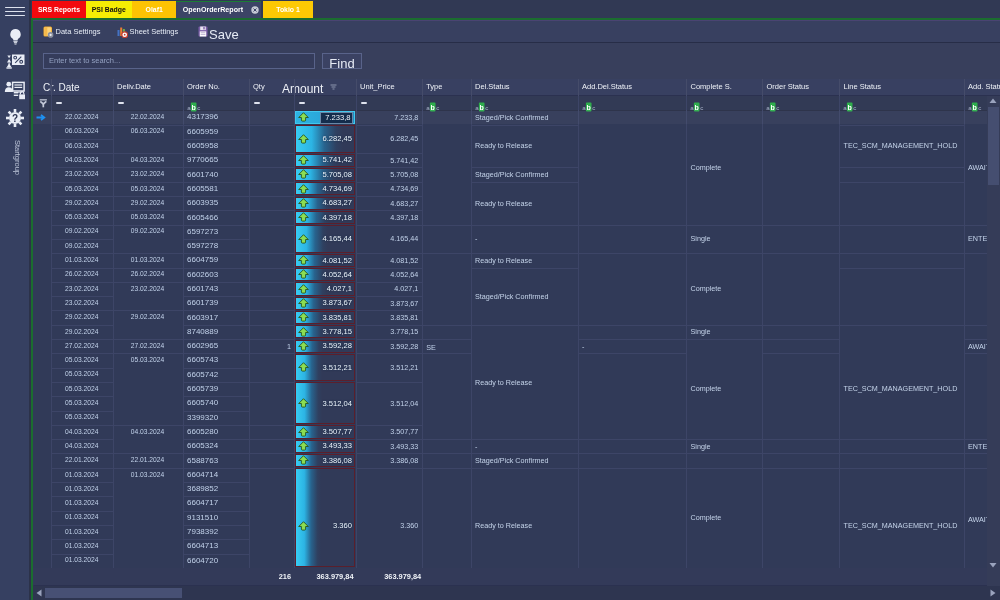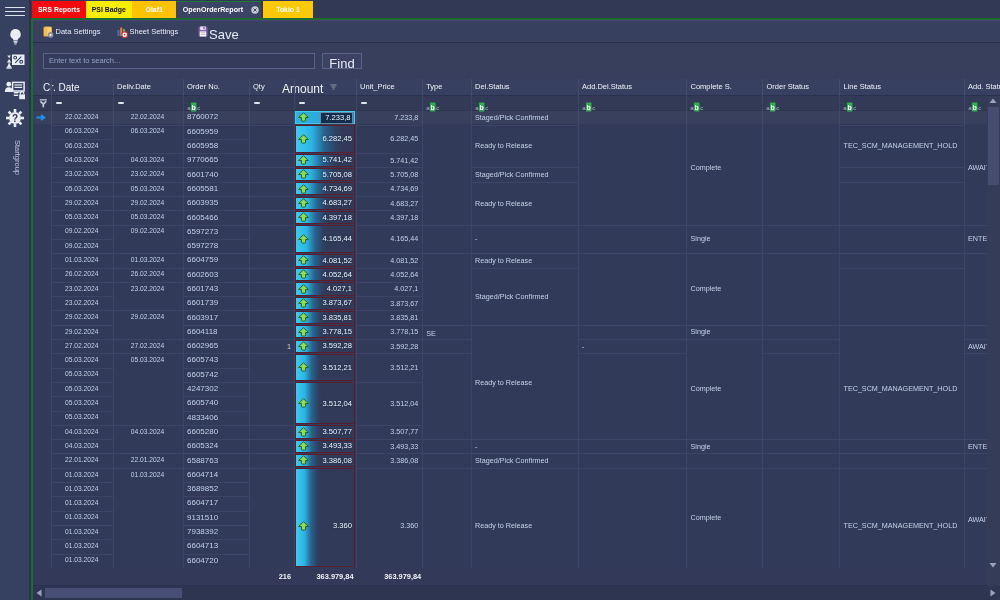--- a/index.html
+++ b/index.html
@@ -215,21 +215,21 @@
       <text x="0.2" y="7.6" font-size="6.2" fill="#a9b3cb" font-family="Liberation Sans">a</text>
       <rect x="3.9" y="0.6" width="5.6" height="8.8" rx="0.8" fill="#2fae4d"></rect>
       <text x="6.7" y="7.7" font-size="7" font-weight="bold" fill="#fff" text-anchor="middle" font-family="Liberation Sans">b</text>
       <text x="10.2" y="7.6" font-size="6.2" fill="#a9b3cb" font-family="Liberation Sans">c</text>
     </svg></div>
 <div class="a" style="left:33.0px;top:110.2px;width:967.0px;height:14.3px;background:rgba(255,255,255,0.035)"></div>
 <svg class="a" style="left:36px;top:113.9px" width="11" height="7" viewBox="0 0 11 7">
     <path d="M0.5 3.5 H7.8 M5 0.9 L8.3 3.5 L5 6.1" stroke="#1e90f0" stroke-width="1.8" fill="none"></path>
   </svg>
 <div class="t" style="left:51.0px;top:114.0px;width:61.5px;text-align:center;font-size:6.7px;color:#c2d2ea">22.02.2024</div>
-<div class="t" style="left:187.0px;top:113.4px;font-size:8px;color:#c2d2ea">8760072</div>
+<div class="t" style="left:187.0px;top:113.4px;font-size:8px;color:#c2d2ea">4317396</div>
 <div class="t" style="left:51.0px;top:128.3px;width:61.5px;text-align:center;font-size:6.7px;color:#c2d2ea">06.03.2024</div>
 <div class="t" style="left:187.0px;top:127.7px;font-size:8px;color:#c2d2ea">6605959</div>
 <div class="t" style="left:51.0px;top:142.6px;width:61.5px;text-align:center;font-size:6.7px;color:#c2d2ea">06.03.2024</div>
 <div class="t" style="left:187.0px;top:142.0px;font-size:8px;color:#c2d2ea">6605958</div>
 <div class="t" style="left:51.0px;top:156.9px;width:61.5px;text-align:center;font-size:6.7px;color:#c2d2ea">04.03.2024</div>
 <div class="t" style="left:187.0px;top:156.3px;font-size:8px;color:#c2d2ea">9770665</div>
 <div class="t" style="left:51.0px;top:171.2px;width:61.5px;text-align:center;font-size:6.7px;color:#c2d2ea">23.02.2024</div>
 <div class="t" style="left:187.0px;top:170.6px;font-size:8px;color:#c2d2ea">6601740</div>
 <div class="t" style="left:51.0px;top:185.5px;width:61.5px;text-align:center;font-size:6.7px;color:#c2d2ea">05.03.2024</div>
 <div class="t" style="left:187.0px;top:184.8px;font-size:8px;color:#c2d2ea">6605581</div>
@@ -245,33 +245,33 @@
 <div class="t" style="left:187.0px;top:256.3px;font-size:8px;color:#c2d2ea">6604759</div>
 <div class="t" style="left:51.0px;top:271.3px;width:61.5px;text-align:center;font-size:6.7px;color:#c2d2ea">26.02.2024</div>
 <div class="t" style="left:187.0px;top:270.6px;font-size:8px;color:#c2d2ea">6602603</div>
 <div class="t" style="left:51.0px;top:285.6px;width:61.5px;text-align:center;font-size:6.7px;color:#c2d2ea">23.02.2024</div>
 <div class="t" style="left:187.0px;top:284.9px;font-size:8px;color:#c2d2ea">6601743</div>
 <div class="t" style="left:51.0px;top:299.9px;width:61.5px;text-align:center;font-size:6.7px;color:#c2d2ea">23.02.2024</div>
 <div class="t" style="left:187.0px;top:299.2px;font-size:8px;color:#c2d2ea">6601739</div>
 <div class="t" style="left:51.0px;top:314.2px;width:61.5px;text-align:center;font-size:6.7px;color:#c2d2ea">29.02.2024</div>
 <div class="t" style="left:187.0px;top:313.6px;font-size:8px;color:#c2d2ea">6603917</div>
 <div class="t" style="left:51.0px;top:328.5px;width:61.5px;text-align:center;font-size:6.7px;color:#c2d2ea">29.02.2024</div>
-<div class="t" style="left:187.0px;top:327.8px;font-size:8px;color:#c2d2ea">6604118</div>
+<div class="t" style="left:187.0px;top:327.8px;font-size:8px;color:#c2d2ea">8740889</div>
 <div class="t" style="left:51.0px;top:342.8px;width:61.5px;text-align:center;font-size:6.7px;color:#c2d2ea">27.02.2024</div>
 <div class="t" style="left:187.0px;top:342.1px;font-size:8px;color:#c2d2ea">6602965</div>
 <div class="t" style="left:51.0px;top:357.1px;width:61.5px;text-align:center;font-size:6.7px;color:#c2d2ea">05.03.2024</div>
 <div class="t" style="left:187.0px;top:356.4px;font-size:8px;color:#c2d2ea">6605743</div>
 <div class="t" style="left:51.0px;top:371.4px;width:61.5px;text-align:center;font-size:6.7px;color:#c2d2ea">05.03.2024</div>
 <div class="t" style="left:187.0px;top:370.8px;font-size:8px;color:#c2d2ea">6605742</div>
 <div class="t" style="left:51.0px;top:385.7px;width:61.5px;text-align:center;font-size:6.7px;color:#c2d2ea">05.03.2024</div>
-<div class="t" style="left:187.0px;top:385.0px;font-size:8px;color:#c2d2ea">4247302</div>
+<div class="t" style="left:187.0px;top:385.0px;font-size:8px;color:#c2d2ea">6605739</div>
 <div class="t" style="left:51.0px;top:400.0px;width:61.5px;text-align:center;font-size:6.7px;color:#c2d2ea">05.03.2024</div>
 <div class="t" style="left:187.0px;top:399.3px;font-size:8px;color:#c2d2ea">6605740</div>
 <div class="t" style="left:51.0px;top:414.3px;width:61.5px;text-align:center;font-size:6.7px;color:#c2d2ea">05.03.2024</div>
-<div class="t" style="left:187.0px;top:413.6px;font-size:8px;color:#c2d2ea">4833406</div>
+<div class="t" style="left:187.0px;top:413.6px;font-size:8px;color:#c2d2ea">3399320</div>
 <div class="t" style="left:51.0px;top:428.6px;width:61.5px;text-align:center;font-size:6.7px;color:#c2d2ea">04.03.2024</div>
 <div class="t" style="left:187.0px;top:427.9px;font-size:8px;color:#c2d2ea">6605280</div>
 <div class="t" style="left:51.0px;top:442.9px;width:61.5px;text-align:center;font-size:6.7px;color:#c2d2ea">04.03.2024</div>
 <div class="t" style="left:187.0px;top:442.2px;font-size:8px;color:#c2d2ea">6605324</div>
 <div class="t" style="left:51.0px;top:457.2px;width:61.5px;text-align:center;font-size:6.7px;color:#c2d2ea">22.01.2024</div>
 <div class="t" style="left:187.0px;top:456.6px;font-size:8px;color:#c2d2ea">6588763</div>
 <div class="t" style="left:51.0px;top:471.5px;width:61.5px;text-align:center;font-size:6.7px;color:#c2d2ea">01.03.2024</div>
 <div class="t" style="left:187.0px;top:470.8px;font-size:8px;color:#c2d2ea">6604714</div>
 <div class="t" style="left:51.0px;top:485.8px;width:61.5px;text-align:center;font-size:6.7px;color:#c2d2ea">01.03.2024</div>
 <div class="t" style="left:187.0px;top:485.1px;font-size:8px;color:#c2d2ea">3689852</div>
@@ -473,21 +473,21 @@
 <div class="a" style="left:963.5px;top:467.7px;width:36.5px;height:0.7px;background:#3d4567"></div>
 <div class="a" style="left:421.8px;top:467.7px;width:48.8px;height:0.7px;background:#3d4567"></div>
 <div class="a" style="left:686.0px;top:224.6px;width:76.0px;height:0.7px;background:#3d4567"></div>
 <div class="a" style="left:686.0px;top:253.2px;width:76.0px;height:0.7px;background:#3d4567"></div>
 <div class="a" style="left:686.0px;top:324.7px;width:76.0px;height:0.7px;background:#3d4567"></div>
 <div class="a" style="left:686.0px;top:339.0px;width:76.0px;height:0.7px;background:#3d4567"></div>
 <div class="a" style="left:686.0px;top:439.1px;width:76.0px;height:0.7px;background:#3d4567"></div>
 <div class="a" style="left:686.0px;top:453.4px;width:76.0px;height:0.7px;background:#3d4567"></div>
 <div class="a" style="left:686.0px;top:467.7px;width:76.0px;height:0.7px;background:#3d4567"></div>
 <div class="t" style="left:231.0px;top:342.5px;width:60px;text-align:right;font-size:7.2px;color:#c2d2ea">1</div>
-<div class="t" style="left:426.2px;top:330px;font-size:7.2px;color:#c2d2ea">SE</div>
+<div class="t" style="left:426.2px;top:344px;font-size:7.2px;color:#c2d2ea">SE</div>
 <div class="a" style="left:294.5px;top:110.7px;width:60.5px;height:13.3px;border:1px solid #40c8ee;background:linear-gradient(90deg,#2db4e2 0%,#2aa8da 40%,#1f8cc0 100%)"></div>
 <div class="a" style="left:295.5px;top:111.7px;width:0.0px;height:11.3px;background:linear-gradient(90deg,#39ccf2 0%,#2cb4e4 32%,rgba(30,140,195,0.5) 58%,rgba(28,120,170,0.1) 82%,rgba(28,120,170,0.0) 96%);border-radius:0 3px 3px 0"></div>
 <svg class="a" style="left:298px;top:112.1px" width="11" height="11" viewBox="0 0 11 11">
     <path d="M5.5 0.7 L10.3 5.5 H7.6 V8 A 1.1 1.1 0 0 1 6.5 9.1 H4.5 A 1.1 1.1 0 0 1 3.4 8 V5.5 H0.7 Z" fill="#8bdd52" stroke="#27541f" stroke-width="0.9"></path>
   </svg>
 <div class="t" style="left:320px;top:112.0px;width:33px;text-align:right;font-size:7.6px;color:#eef4fb;background:rgba(18,30,58,0.88);border:1px solid #6888a8;padding:1px 1.5px 1.5px 1px">7.233,8</div>
 <div class="t" style="left:358.2px;top:113.8px;width:60px;text-align:right;font-size:7.2px;color:#c2d2ea">7.233,8</div>
 <div class="a" style="left:294.5px;top:125.0px;width:60.5px;height:27.6px;border:1px solid #5a1f2c;"></div>
 <div class="a" style="left:295.5px;top:126.0px;width:49.9px;height:25.6px;background:linear-gradient(90deg,#39ccf2 0%,#2cb4e4 32%,rgba(30,140,195,0.5) 58%,rgba(28,120,170,0.1) 82%,rgba(28,120,170,0.0) 96%);border-radius:0 3px 3px 0"></div>
 <svg class="a" style="left:298px;top:133.6px" width="11" height="11" viewBox="0 0 11 11">

